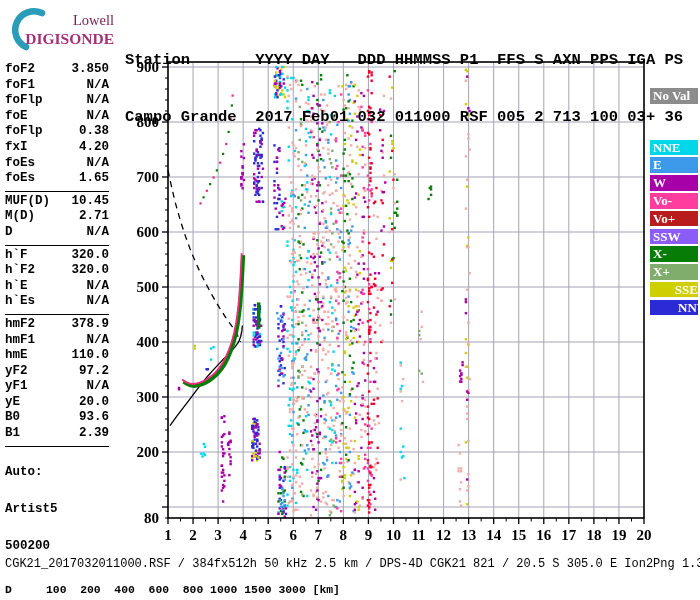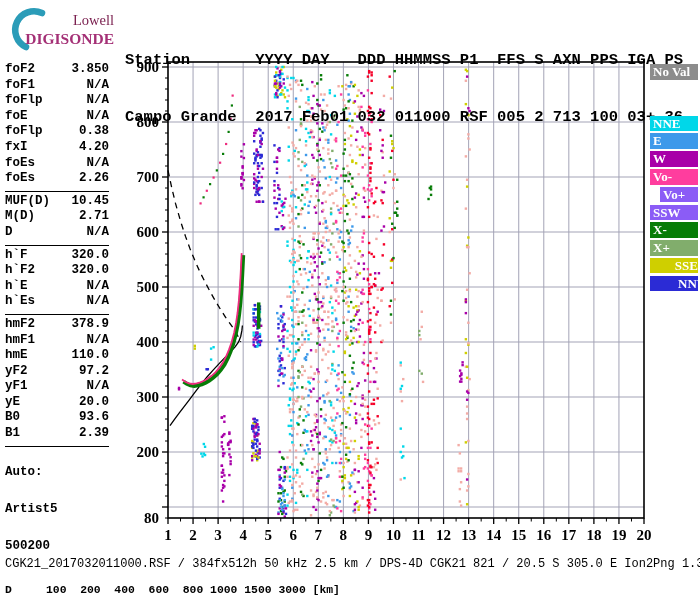--- a/index.html
+++ b/index.html
@@ -2111,21 +2111,21 @@
 
   <div class="params" id="params">
       <div class="pgroup">
         <div class="prow"><span>foF2</span><span>3.850</span></div>
         <div class="prow"><span>foF1</span><span>N/A</span></div>
         <div class="prow"><span>foFlp</span><span>N/A</span></div>
         <div class="prow"><span>foE</span><span>N/A</span></div>
         <div class="prow"><span>foFlp</span><span>0.38</span></div>
         <div class="prow"><span>fxI</span><span>4.20</span></div>
         <div class="prow"><span>foEs</span><span>N/A</span></div>
-        <div class="prow"><span>foEs</span><span>2.26</span></div>
+        <div class="prow"><span>foEs</span><span>1.65</span></div>
       </div>
       <div class="pgroup sep">
         <div class="prow"><span>MUF(D)</span><span>10.45</span></div>
         <div class="prow"><span>M(D)</span><span>2.71</span></div>
         <div class="prow"><span>D</span><span>N/A</span></div>
       </div>
       <div class="pgroup sep">
         <div class="prow"><span>h`F</span><span>320.0</span></div>
         <div class="prow"><span>h`F2</span><span>320.0</span></div>
         <div class="prow"><span>h`E</span><span>N/A</span></div>
@@ -2142,26 +2142,26 @@
         <div class="prow"><span>B1</span><span>2.39</span></div>
       </div>
       <div class="pgroup sep">
         <div class="prow wide"><span>Auto:</span><span></span></div>
         <div class="prow wide"><span>Artist5</span><span></span></div>
         <div class="prow wide"><span>500200</span><span></span></div>
       </div>
     </div>
 
   <div class="legend" id="legend">
-      <div class="litem" style="background: rgb(140, 140, 140);">No Val</div>
+      <div class="litem" style="background: rgb(140, 140, 140); margin-top: 24px;">No Val</div>
       <div class="litem" style="background: rgb(0, 215, 233); margin-top: 36px;">NNE</div>
       <div class="litem" style="background: rgb(61, 153, 234);">E</div>
       <div class="litem" style="background: rgb(168, 0, 168);">W</div>
       <div class="litem" style="background: rgb(255, 61, 158);">Vo-</div>
-      <div class="litem" style="background: #8b5cf6; margin-left: 10px;">Vo+</div>
+      <div class="litem" style="background: #b91c1c;">Vo+</div>
       <div class="litem" style="background: #8b5cf6;">SSW</div>
       <div class="litem" style="background: rgb(7, 124, 7);">X-</div>
       <div class="litem" style="background: rgb(129, 173, 108);">X+</div>
       <div class="litem" style="background: rgb(207, 207, 0); text-align: right;">SSE</div>
       <div class="litem" style="background: rgb(43, 43, 213); padding-left: 28px;">NNW</div>
     </div>
 
   <div class="muf-table">
     <div>D     100  200  400  600  800 1000 1500 3000 [km]</div>
     

